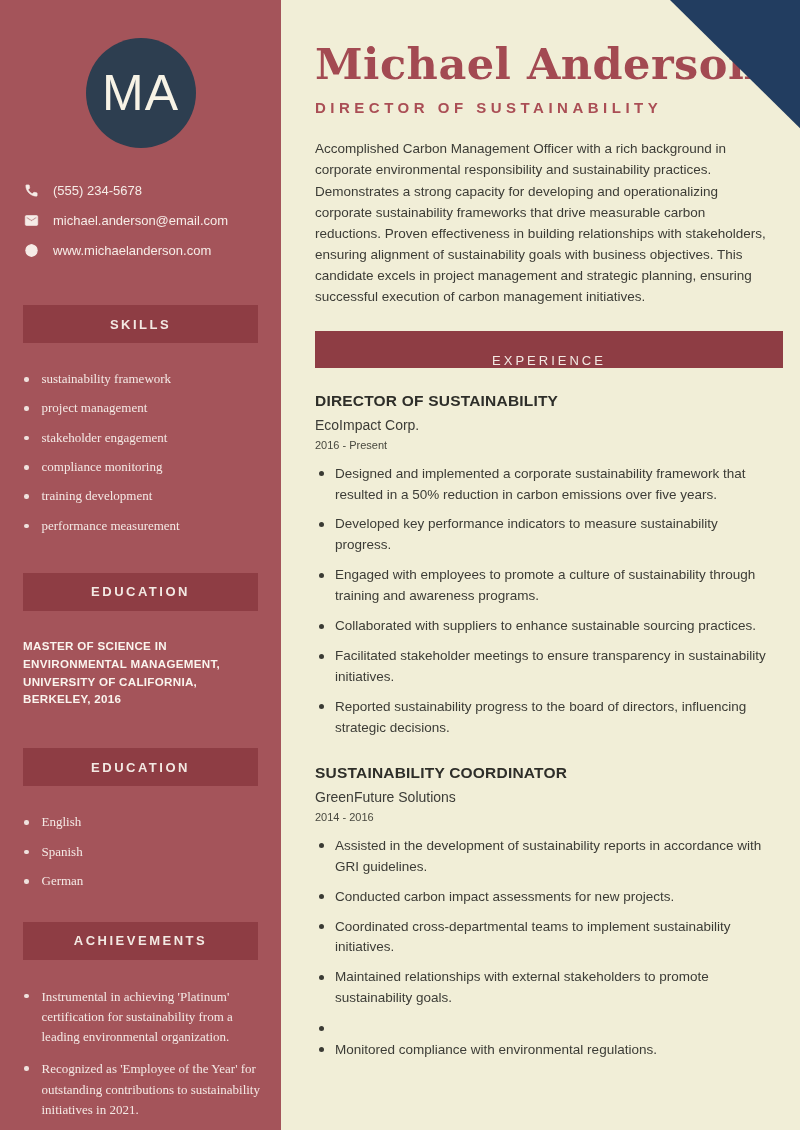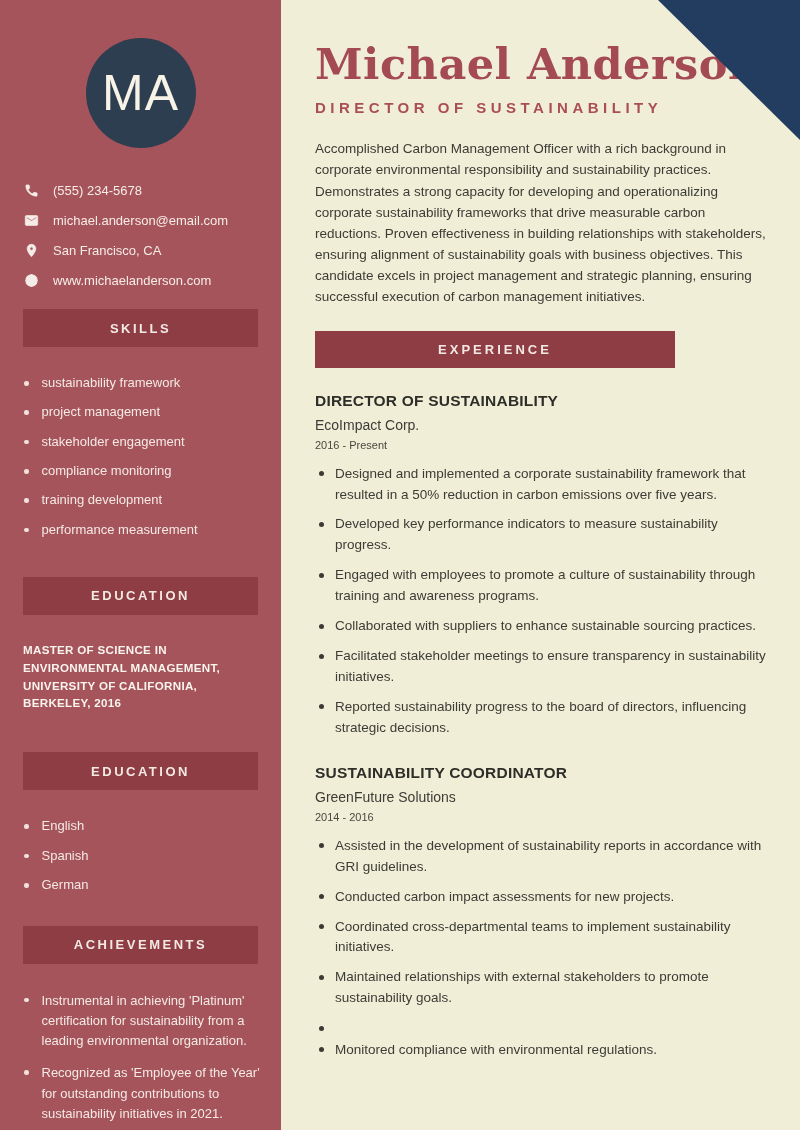--- a/index.html
+++ b/index.html
@@ -22,42 +22,42 @@
   .avatar{width:110px;height:110px;border-radius:50%;background:var(--avatar-bg);margin:38px auto 0;
           display:flex;align-items:center;justify-content:center;
           font-size:50px;font-weight:500;color:#F7F3E6;letter-spacing:1px;}
   .contact{margin-top:34px;padding-left:23px;padding-right:14px;}
   .contact-row{display:flex;align-items:center;gap:14px;margin-bottom:14px;font-size:13px;}
   .contact-row .icn{width:16px;height:16px;flex:0 0 16px;display:flex;align-items:center;justify-content:center;}
   .contact-row svg{width:15px;height:15px;fill:#F6ECE7;stroke:#F6ECE7;}
   .side-header{margin:0 23px;height:38px;background:var(--section-bar-bg);
                display:flex;align-items:center;justify-content:center;
                font-size:13px;font-weight:bold;letter-spacing:2.5px;color:#F3E9E3;}
-  .mt-skills{margin-top:21px;text-align:right;}
+  .mt-skills{margin-top:47px;text-align:right;}
   .mt-edu{margin-top:37px;}
   .mt-lang{margin-top:40px;}
   .mt-ach{margin-top:31px;}
   .side-list{padding:27px 16px 0 23px;list-style:none;}
-  .side-list li{display:flex;margin-bottom:10.5px;font-size:13px;line-height:1.45;color:#F4E9E5;}
+  .side-list li{display:flex;margin-bottom:10.5px;font-size:13px;line-height:1.45;color:#F4E9E5;font-family:Liberation Serif, serif;}
   .side-list .dot{width:4.5px;height:4.5px;border-radius:50%;background:#F0E2DE;flex:0 0 4.5px;margin:7px 13px 0 1px;}
   .edu-text{padding:26px 24px 0 23px;font-size:11.6px;font-weight:bold;line-height:1.55;letter-spacing:.3px;color:#FAF4EE;}
   .ach-list li{margin-bottom:12px;line-height:1.55;}
 
   
   .main{flex:1;background:var(--main-bg);position:relative;padding:42px 33px 0 34px;}
   .corner-triangle{position:absolute;top:0;right:0;width:146px;height:144px;
                    background:var(--accent-navy);
                    -webkit-clip-path:polygon(0 0,100% 0,100% 100%);clip-path:polygon(0 0,100% 0,100% 100%);}
   .name{font-family:"DejaVu Serif",serif;font-weight:bold;font-size:43px;line-height:1.05;
         color:var(--name-color);letter-spacing:.5px;}
   .subtitle{margin-top:12px;font-size:15px;font-weight:600;letter-spacing:4.5px;color:#AA4E55;}
   .summary{margin-top:22px;width:456px;font-size:13.5px;line-height:1.57;color:var(--body-text);}
-  .exp-bar{margin-top:23px;width:360px;height:37px;background:var(--section-bar-bg);
-           display:flex;align-items:center;justify-content:center;
-           font-size:13px;font-weight:bold;letter-spacing:3px;color:#F3E9E3;}
+  .exp-bar{margin-top:23px;width:468px;height:37px;background:var(--section-bar-bg);
+           display:flex;align-items:flex-end;justify-content:center;
+           font-size:13px;font-weight:normal;letter-spacing:3px;color:#F3E9E3;}
   .job{margin-top:24px;width:456px;}
   .job + .job{margin-top:25px;}
   .job-title{font-size:15.5px;font-weight:bold;color:#2E2E29;letter-spacing:.2px;}
   .job-company{margin-top:7px;font-size:14px;color:#3C3C37;}
   .job-dates{margin-top:6px;font-size:11px;color:#48483F;}
   .job-bullets{margin-top:13px;list-style:none;}
   .job-bullets li{display:flex;margin-bottom:9px;font-size:13.5px;line-height:1.55;color:var(--body-text);}
   .job-bullets .dot{width:5px;height:5px;border-radius:50%;background:#3A3A34;flex:0 0 5px;margin:7.5px 11px 0 4px;}
 </style>
 </head>
@@ -83,28 +83,20 @@
       <div class="contact-row">
         <span class="icn">
           <svg viewBox="0 0 24 24">
               <path d="M20 4H4c-1.1 0-2 .9-2 2v12c0 1.1.9 2 2 2h16c1.1 0 2-.9 2-2V6c0-1.1-.9-2-2-2zm0 4l-8 5-8-5V6l8 5 8-5v2z"></path>
             </svg>
         </span>
         <span>michael.anderson@email.com</span>
       </div>
       <div class="contact-row">
         <span class="icn">
-          <svg viewBox="0 0 24 24">
-              <path d="M12 2C8.13 2 5 5.13 5 9c0 5.25 7 13 7 13s7-7.75 7-13c0-3.87-3.13-7-7-7zm0 9.5a2.5 2.5 0 1 1 0-5 2.5 2.5 0 0 1 0 5z"></path>
-            </svg>
-        </span>
-        <span>San Francisco, CA</span>
-      </div>
-      <div class="contact-row">
-        <span class="icn">
           <svg viewBox="0 0 24 24" fill="none" stroke-width="1.8">
               <circle cx="12" cy="12" r="9"></circle>
               <ellipse cx="12" cy="12" rx="4" ry="9"></ellipse>
               <line x1="3" y1="12" x2="21" y2="12"></line>
               <line x1="4.3" y1="7" x2="19.7" y2="7"></line>
               <line x1="4.3" y1="17" x2="19.7" y2="17"></line>
             </svg>
         </span>
         <span>www.michaelanderson.com</span>
       </div>

